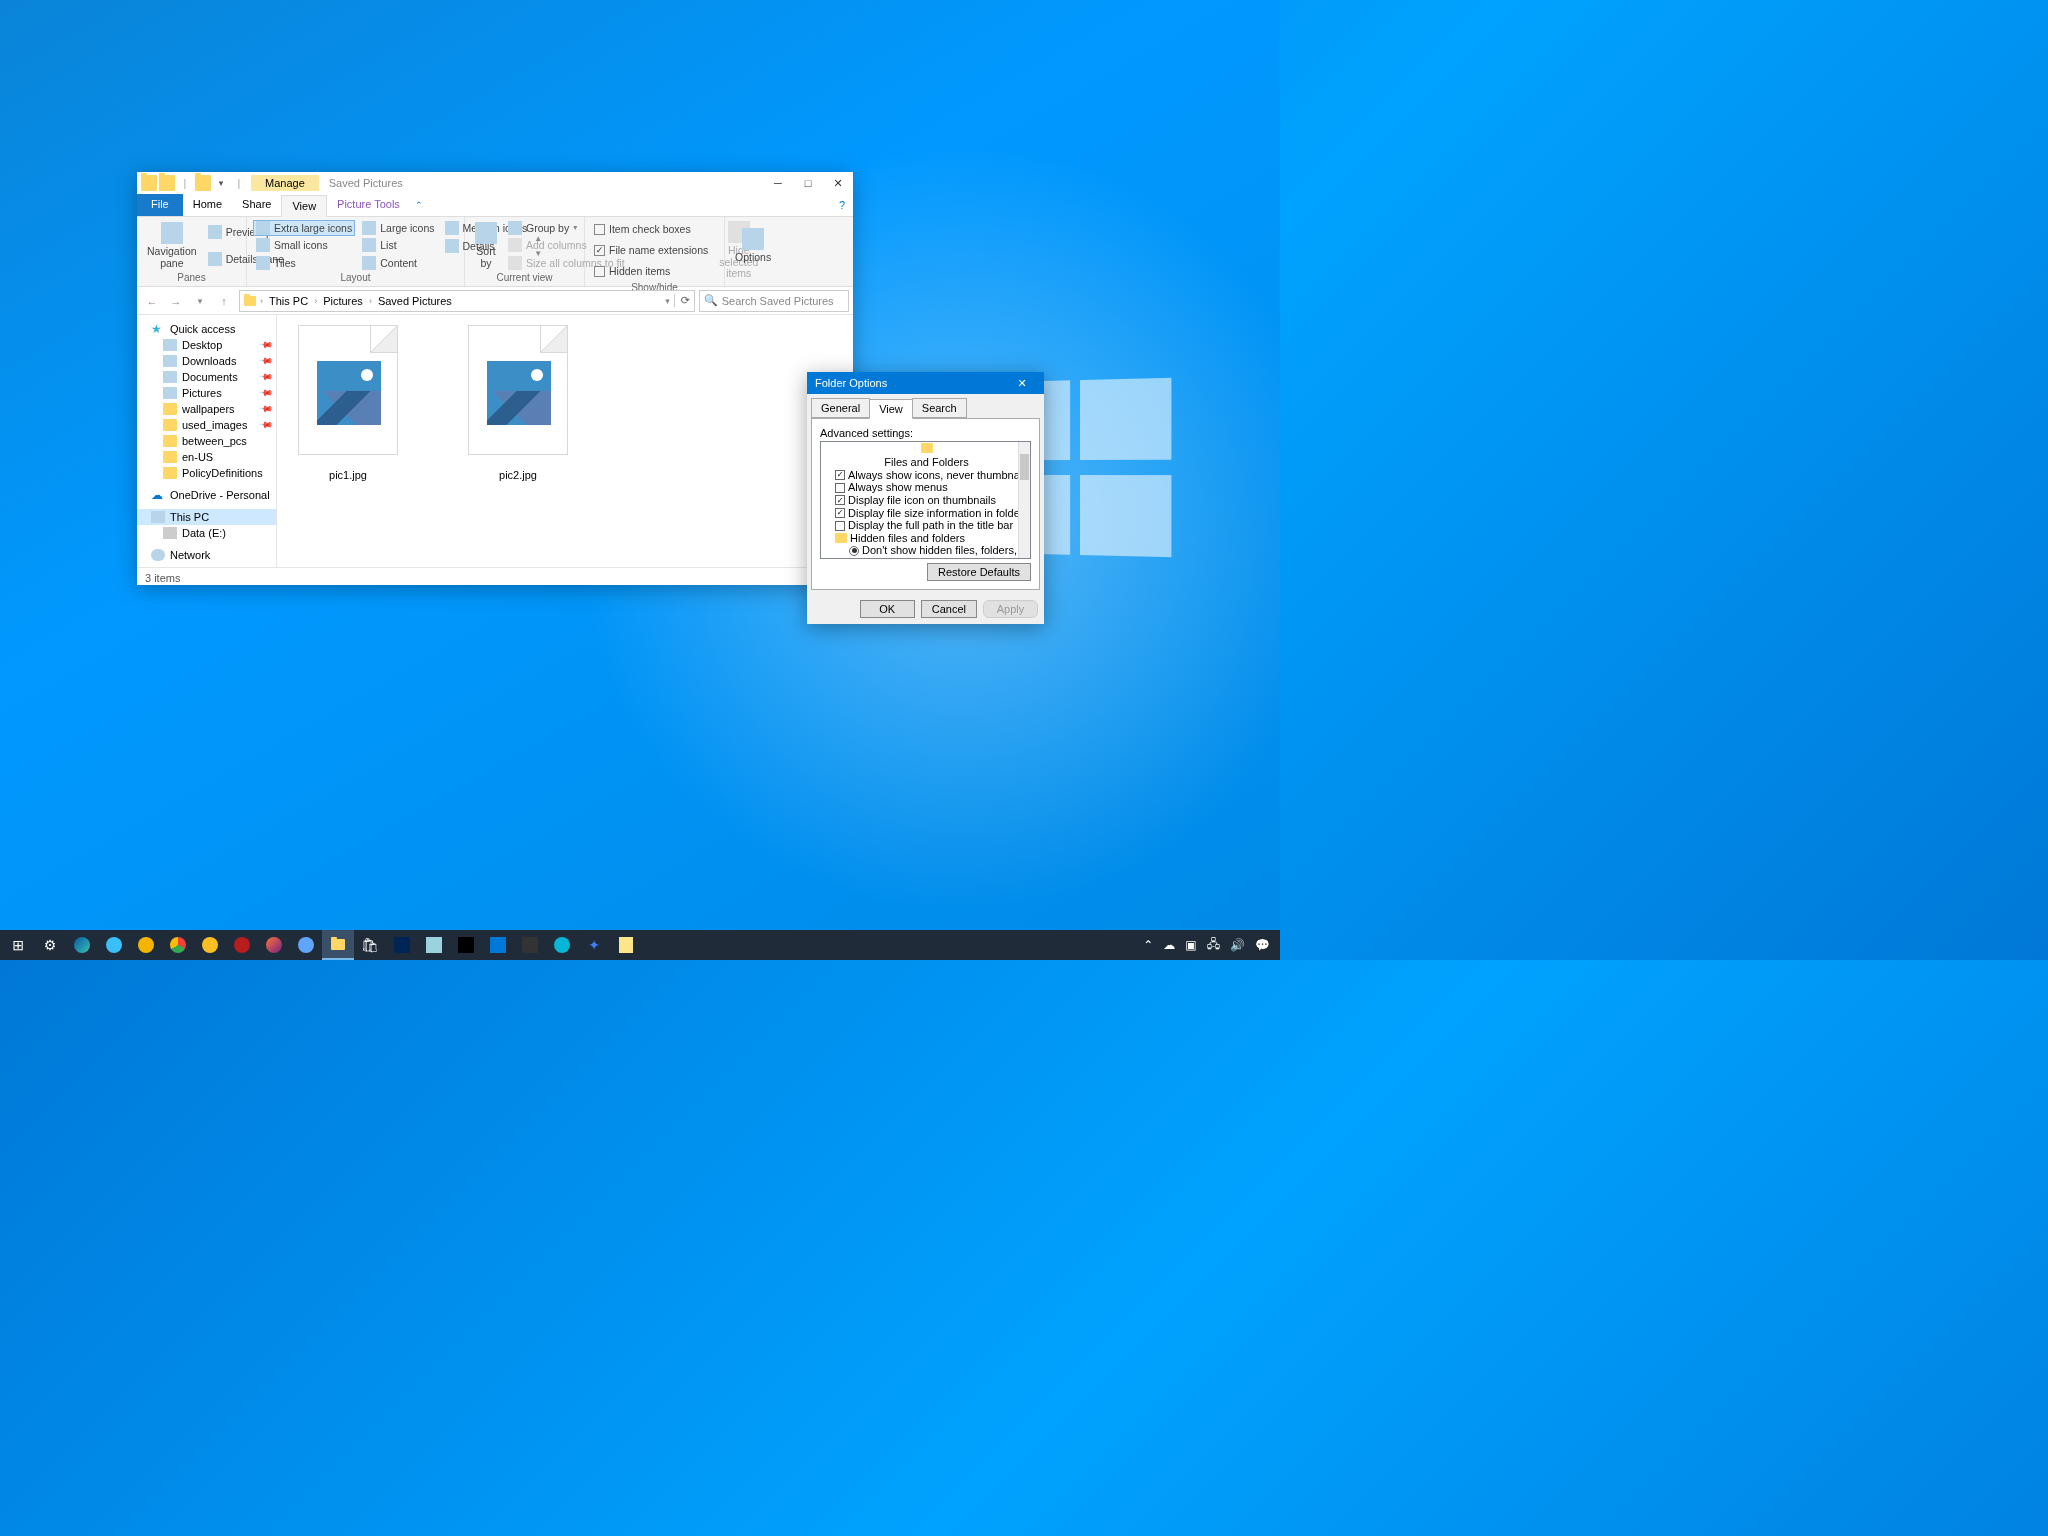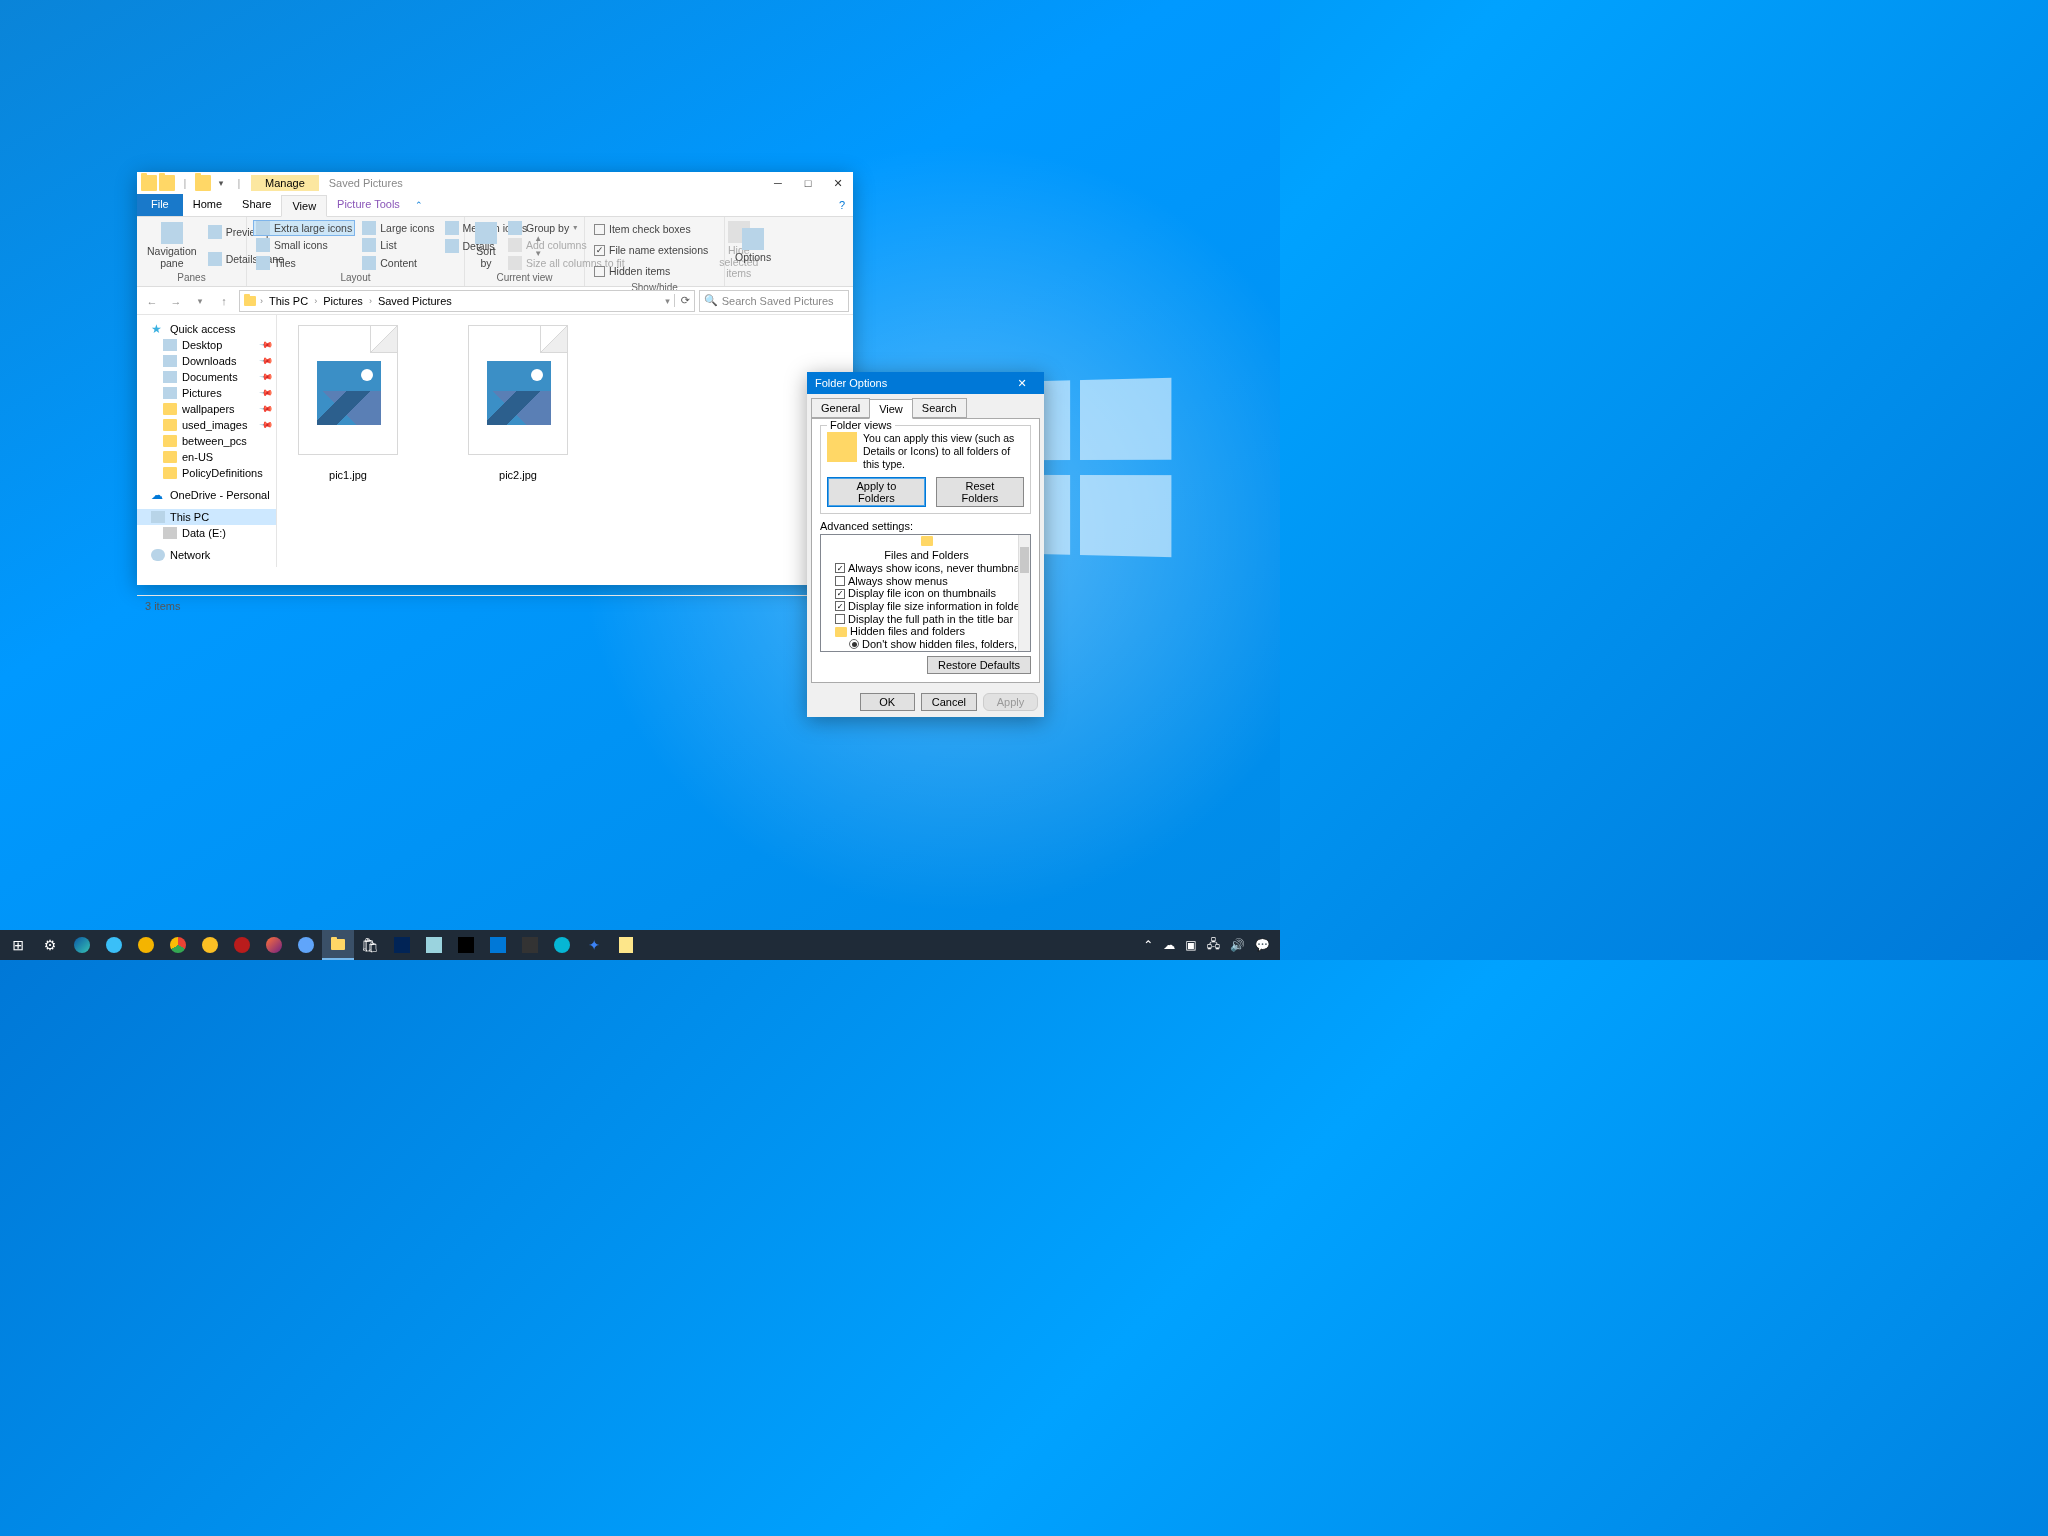--- a/index.html
+++ b/index.html
@@ -65,21 +65,21 @@
 
 .content { flex:1; padding:10px 16px; display:flex; gap:60px; align-items:flex-start; }
 .fileitem { display:flex; flex-direction:column; align-items:center; gap:14px; width:110px; }
 .fileicn { width:100px; height:130px; position:relative; background:#fff; border:1px solid #d8d8d8; }
 .fileicn:before { content:""; position:absolute; top:0; right:0; width:26px; height:26px; background:linear-gradient(135deg,#fff 48%,#d8d8d8 50%,#eee 52%); border-left:1px solid #d8d8d8; border-bottom:1px solid #d8d8d8; }
 .imgthumb { position:absolute; left:18px; top:35px; width:64px; height:64px; background:#3b8fc6; }
 .imgthumb:before { content:""; position:absolute; right:8px; top:8px; width:12px; height:12px; background:#fff; border-radius:50%; }
 .imgthumb:after { content:""; position:absolute; bottom:0; left:0; right:0; height:34px; background:linear-gradient(135deg,transparent 30%,#2c5f8d 30%,#2c5f8d 55%,transparent 55%),linear-gradient(45deg,transparent 40%,#5a7fb5 40%); }
 .filelabel { font-size:11px; text-align:center; }
 
-.statusbar { height:20px; border-top:1px solid #e5e5e5; padding:2px 8px; font-size:11px; color:#555; display:flex; align-items:center;margin-top:28px; }
+.statusbar { height:20px; border-top:1px solid #e5e5e5; padding:2px 8px; font-size:11px; color:#555; display:flex; align-items:center; }
 
 
 .dialog { position:absolute; left:807px; top:372px; width:237px; background:#f0f0f0; box-shadow:0 4px 20px rgba(0,0,0,0.35); font-size:11px; }
 .dlg-title { background:#0078d7; color:#fff; height:22px; display:flex; align-items:center; padding:0 8px; }
 .dlg-close { margin-left:auto; width:28px; text-align:center; cursor:default; }
 .dlg-tabs { display:flex; padding:4px 4px 0; font-size:11px; }
 .dlg-tab { padding:3px 9px; border:1px solid #aaa; background:#f0f0f0; position:relative; margin-right:-1px; }
 .dlg-tab.active { background:#fff; border-bottom-color:#fff; z-index:2; top:1px; }
 .dlg-body { border:1px solid #aaa; margin:0 4px 4px; background:#fff; padding:6px 8px 8px; }
 .fieldset { border:1px solid #ccc; padding:6px; position:relative; margin-bottom:6px; }
@@ -405,31 +405,20 @@
   <div class="dlg-title">
     <span>Folder Options</span>
     <span class="dlg-close">✕</span>
   </div>
   <div class="dlg-tabs">
     <div class="dlg-tab">General</div>
     <div class="dlg-tab active">View</div>
     <div class="dlg-tab">Search</div>
   </div>
   <div class="dlg-body">
-    <div class="fieldset">
-      <span class="fieldset-label">Folder views</span>
-      <div class="fv-row">
-        <div class="fv-icon"></div>
-        <div class="fv-text">You can apply this view (such as Details or Icons) to all folders of this type.</div>
-      </div>
-      <div class="fv-btns">
-        <div class="winbtn primary">Apply to Folders</div>
-        <div class="winbtn">Reset Folders</div>
-      </div>
-    </div>
 
     <div class="adv-label">Advanced settings:</div>
     <div class="tree">
       <div class="row hdr">
           <span class="sbicon folder"></span>
           <span>Files and Folders</span>
         </div>
       <div class="row">
           <span class="tchk">✓</span>
           <span>Always show icons, never thumbnails</span>

